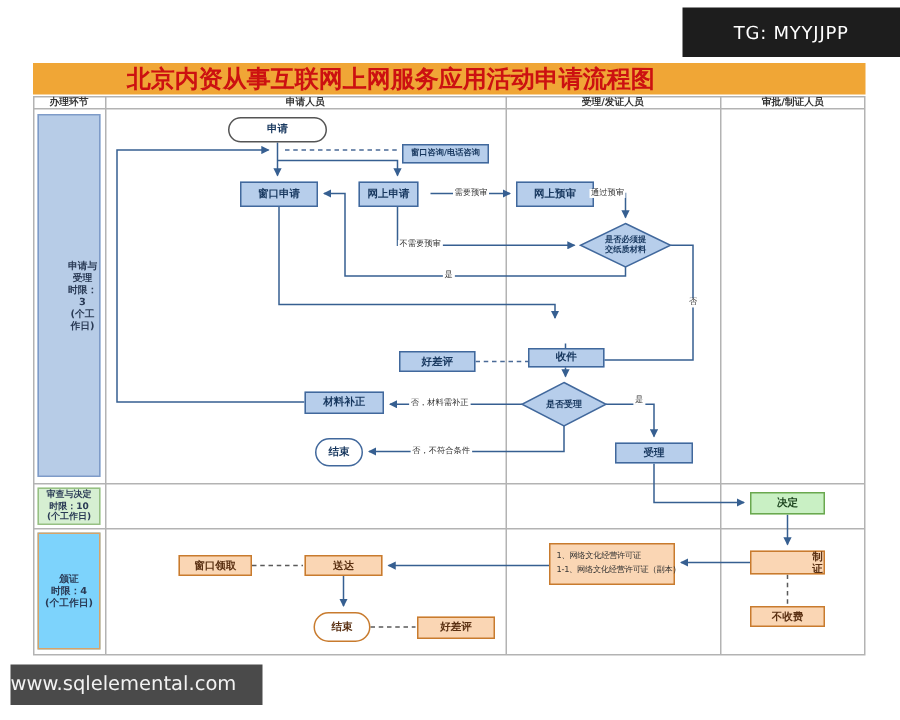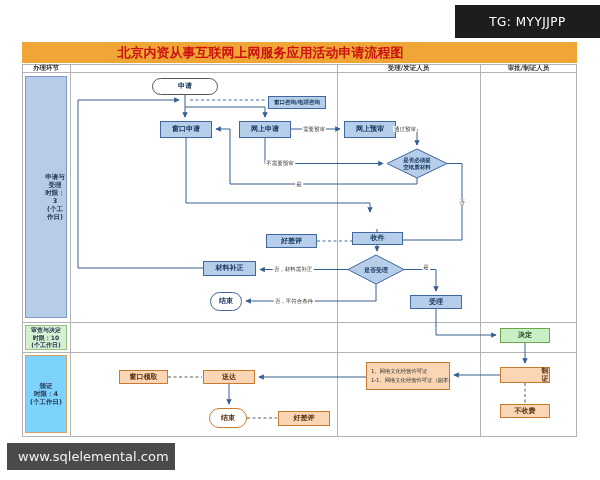--- a/index.html
+++ b/index.html
@@ -1,21 +1,21 @@
 <!DOCTYPE html>
 <html><head>
 <meta charset="utf-8">
 <style>
   html,body{margin:0;padding:0;}
   .stage{position:relative;width:600px;height:480px;background:#fff;overflow:hidden;
          font-family:"DejaVu Sans","Liberation Sans",sans-serif;}
   .abs{position:absolute;box-sizing:border-box;}
   .tg-badge{background:#1d1d1d;color:#fff;font-size:12px;display:flex;align-items:center;justify-content:center;letter-spacing:.5px;}
-  .watermark{background:#4a4a4a;color:#f2f2f2;font-size:13px;display:flex;align-items:center;padding-left:11px;}
-  .title-bar{background:#f0a636;color:#cc1111;font-weight:bold;font-size:13px;text-align:center;
+  .watermark{background:#4a4a4a;color:#f2f2f2;font-size:13px;display:flex;align-items:center;}
+  .title-bar{background:#f0a636;color:#cc1111;font-weight:bold;font-size:16px;text-align:center;
              line-height:21px;padding-right:90px;white-space:nowrap;padding-left:12px;}
   .hdr{font-size:6.5px;font-weight:bold;color:#333;display:flex;align-items:center;justify-content:center;}
   .lane{border:1px solid;display:flex;flex-direction:column;align-items:center;justify-content:center;
         font-size:6.5px;font-weight:bold;color:#2a3a55;text-align:center;line-height:1.25;}
   .lane-blue{background:#b7cce7;border-color:#7e9bc8;}
   .lane-green{background:#d6efd2;border-color:#97c083;}
   .lane-orange{background:#7dd3fc;border-color:#d8a368;}
   .node{border:1px solid;display:flex;flex-direction:column;align-items:center;justify-content:center;
         font-size:7px;font-weight:bold;color:#17375e;text-align:center;line-height:1.2;}
   .n-blue{background:#b7ceeb;border-color:#41689c;}
@@ -88,20 +88,21 @@
       <path d="M525,383 V403"></path>
       <path d="M168,377 H202"></path>
       <path d="M247,418 H277"></path>
     </g>
 
     <polygon points="417,149 447,163.5 417,178 387,163.5" fill="#b7ceeb" stroke="#41689c"></polygon>
     <polygon points="376,255 404,269.5 376,284 348,269.5" fill="#b7ceeb" stroke="#41689c"></polygon>
   </svg>
 
   <div class="abs hdr" style="left:22px;top:64px;width:48px;height:8px;">办理环节</div>
+  <div class="abs hdr" style="left:70px;top:64px;width:267px;height:8px;">申请人员</div>
   <div class="abs hdr" style="left:337px;top:64px;width:143px;height:8px;">受理/发证人员</div>
   <div class="abs hdr" style="left:480px;top:64px;width:97px;height:8px;">审批/制证人员</div>
 
   <div class="abs lane lane-blue" style="left:25px;top:76px;width:42px;height:242px;padding-left:18px;">
     <span>申请与受理</span>
     <span>时限：3</span>
     <span>(个工作日)</span>
   </div>
   <div class="abs lane lane-green" style="left:25px;top:325px;width:42px;height:25px;font-size:6px;">
     <span>审查与决定</span>
@@ -113,21 +114,21 @@
     <span>时限：4</span>
     <span>(个工作日)</span>
   </div>
 
   <div class="abs node n-white-dark stadium" style="left:152px;top:78px;width:66px;height:17px;">申请</div>
 
   <div class="abs node n-blue tiny" style="left:268px;top:96px;width:58px;height:13px;">窗口咨询/电话咨询</div>
 
   <div class="abs node n-blue" style="left:160px;top:121px;width:52px;height:17px;">窗口申请</div>
 
-  <div class="abs node n-blue" style="left:239px;top:121px;width:52px;height:17px;">网上申请</div>
+  <div class="abs node n-blue" style="left:239px;top:121px;width:40px;height:17px;">网上申请</div>
 
   <div class="abs node n-blue" style="left:344px;top:121px;width:52px;height:17px;">网上预审</div>
 
   <div class="abs node dtext tiny" style="left:387px;top:152px;width:60px;height:24px;font-weight:bold;color:#17375e;">
     <span>是否必须提</span>
     <span>交纸质材料</span>
   </div>
 
   <div class="abs node n-blue" style="left:352px;top:232px;width:51px;height:13px;">收件</div>
 

